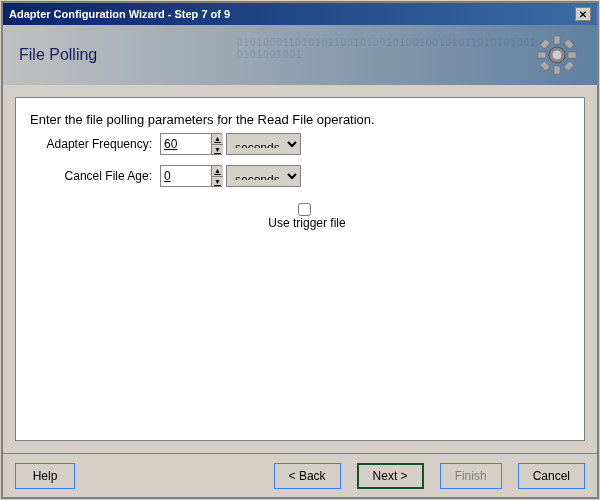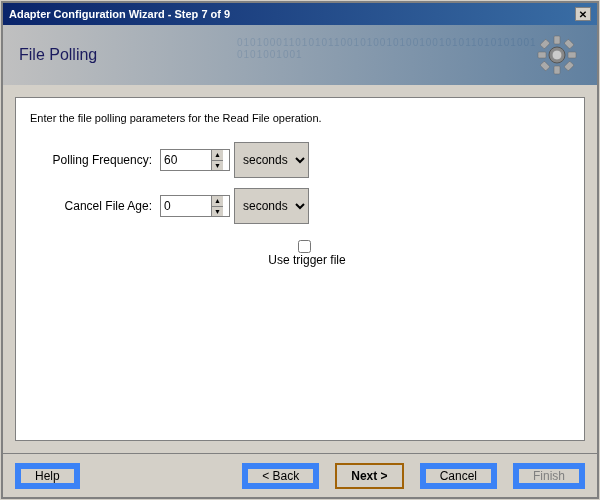--- a/index.html
+++ b/index.html
@@ -107,22 +107,22 @@
       background: white;
       border: 1px solid #808080;
       flex: 1;
       padding: 14px;
       display: flex;
       flex-direction: column;
     }
 
     .description-text {
       color: #000;
-      margin-bottom: 18px;
-      font-size: 11px;
+      margin-bottom: 6px;
+      font-size: 13px;
     }
 
     .form-row {
       display: flex;
       align-items: center;
       margin-bottom: 10px;
     }
 
     .form-label {
       width: 130px;
@@ -130,21 +130,22 @@
       padding-right: 8px;
       color: #000;
     }
 
     .spinner-container {
       display: flex;
       align-items: center;
       border: 1px solid #808080;
       background: white;
       height: 22px;
-      width: 70px;
+      width: 62px;
+      text-decoration: underline;
     }
 
     .spinner-input {
       border: none;
       outline: none;
       width: 50px;
       height: 100%;
       padding: 0 3px;
       font-size: 12px;
       background: white;
@@ -170,21 +171,21 @@
       color: #000;
       padding: 0 2px;
     }
 
     .spinner-btn:first-child {
       border-bottom: 1px solid #808080;
     }
 
     select.unit-select {
       margin-left: 4px;
-      height: 36px;
+      height: 22px;
       border: 1px solid #808080;
       background: #d4d0c8;
       padding: 6px 4px;
       font-size: 12px;
       cursor: pointer;
       appearance: auto;
     }
 
     .checkbox-row {
       display: flex;
@@ -215,34 +216,34 @@
     }
 
     .footer-right {
       display: flex;
       gap: 16px;
     }
 
     .btn {
       height: 26px;
       padding: 0 14px;
-      border: 6px solid #3b82f6;
+      border: 1px solid #3b82f6;
       background: #d4d0c8;
       cursor: pointer;
       font-size: 12px;
       display: flex;
       align-items: center;
       justify-content: center;
       color: #000;
       min-width: 60px;
     }
 
     .btn-next {
-      border: 2px solid #a16207;
-      font-weight: bold;
+      border: 2px solid #14532d;
+      font-weight: normal;
     }
 
     .btn-disabled {
       color: #808080;
       cursor: default;
     }
 
     .gear-icon {
       width: 48px;
       height: 48px;
@@ -274,21 +275,21 @@
       </g>
       <circle cx="24" cy="24" r="5" fill="#ccc" stroke="#888" stroke-width="1"></circle>
     </svg>
   </div>
 
   <div class="content-area">
     <div class="inner-panel">
       <div class="description-text">Enter the file polling parameters for the Read File operation.</div>
 
       <div class="form-row">
-        <label class="form-label">Polling Frequency:</label>
+        <label class="form-label">Adapter Frequency:</label>
         <div class="spinner-container">
           <input class="spinner-input" type="text" value="60" style="">
           <div class="spinner-buttons">
             <button class="spinner-btn">▲</button>
             <button class="spinner-btn">▼</button>
           </div>
         </div>
         <select class="unit-select">
           <option>seconds</option>
           <option>minutes</option>
@@ -319,17 +320,17 @@
     </div>
   </div>
 
   <div class="footer">
     <div class="footer-left">
       <button class="btn">Help</button>
     </div>
     <div class="footer-right">
       <button class="btn">&lt; Back</button>
       <button class="btn btn-next">Next &gt;</button>
+      <button class="btn btn-disabled">Finish</button>
       <button class="btn">Cancel</button>
-      <button class="btn btn-disabled">Finish</button>
     </div>
   </div>
 </div>
 
 </body></html>

